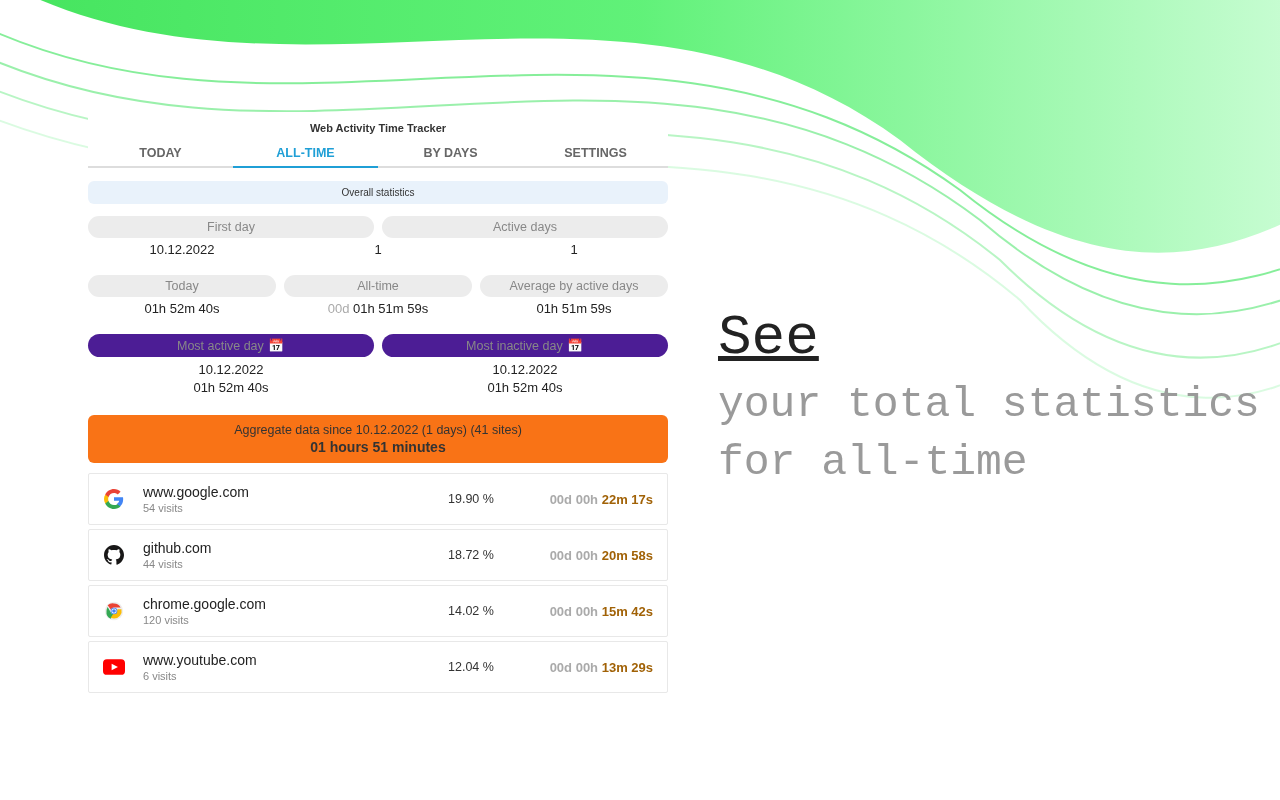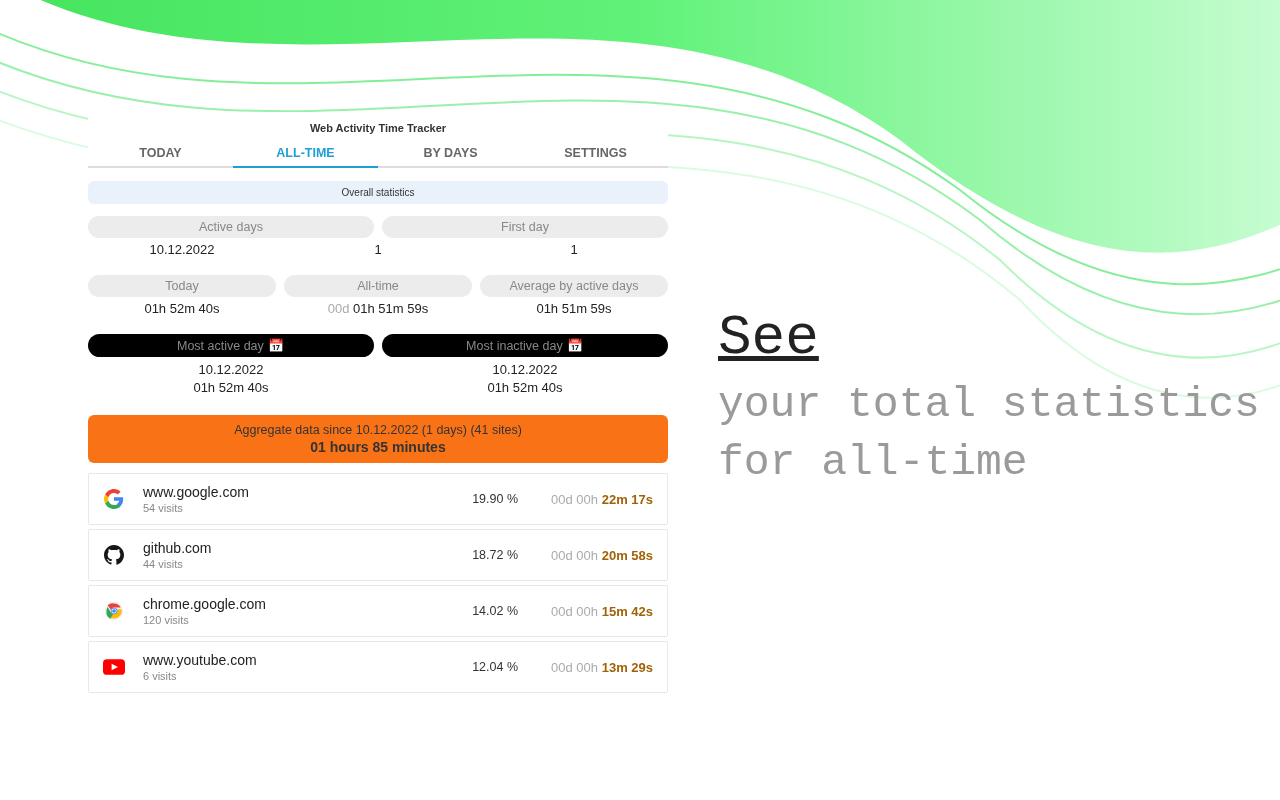--- a/index.html
+++ b/index.html
@@ -89,21 +89,21 @@
   color: #222;
 }
 .val .muted { color: #aaa; }
 .row2 {
   display: flex;
   gap: 8px;
   margin-top: 18px;
 }
 .pill2 {
   flex: 1;
-  background: #000000;
+  background: #4c1d95;
   border-radius: 14px;
   text-align: center;
   padding: 4px 0;
   font-size: 12.5px;
   color: #888;
   display: flex;
   align-items: center;
   justify-content: center;
   gap: 5px;
 }
@@ -151,30 +151,30 @@
   flex-shrink: 0;
   display: flex;
   align-items: center;
   justify-content: center;
 }
 .site .info { flex: 1.4; }
 .site .domain { font-size: 14px; color: #222; }
 .site .visits { font-size: 11px; color: #888; margin-top: 2px; }
 .site .pct {
   width: 70px;
-  text-align: right;
+  text-align: left;
   font-size: 12.5px;
   color: #333;
 }
 .site .time {
   width: 135px;
   text-align: right;
   font-size: 13px;
 }
-.site .time .muted { color: #aaa; }
+.site .time .muted { color: #aaa; font-weight: bold; }
 .site .time .strong { font-weight: 700; color: #a16207; }
 
 .headline {
   position: absolute;
   left: 718px;
   top: 310px;
   z-index: 2;
   font-family: Consolas, "Courier New", monospace;
 }
 .headline .h1 {
@@ -216,22 +216,22 @@
   <div class="tabs">
     <div class="tab">TODAY</div>
     <div class="tab active">ALL-TIME</div>
     <div class="tab">BY DAYS</div>
     <div class="tab">SETTINGS</div>
   </div>
 
   <div class="section-bar">Overall statistics</div>
 
   <div class="row3">
+    <div class="pill">First day</div>
     <div class="pill">Active days</div>
-    <div class="pill">First day</div>
   </div>
   <div class="row3-vals">
     <div class="val">10.12.2022</div>
     <div class="val">1</div>
     <div class="val">1</div>
   </div>
 
   <div class="row3" style="margin-top:18px">
     <div class="pill">Today</div>
     <div class="pill">All-time</div>
@@ -259,21 +259,21 @@
       <div>01h 52m 40s</div>
     </div>
     <div class="val2">
       <div>10.12.2022</div>
       <div>01h 52m 40s</div>
     </div>
   </div>
 
   <div class="aggregate">
     <div>Aggregate data since 10.12.2022 (1 days) (41 sites)</div>
-    <div class="big">01 hours 85 minutes</div>
+    <div class="big">01 hours 51 minutes</div>
   </div>
 
   <div class="site-list">
 
     <div class="site">
       <div class="fav">
         <svg width="20" height="20" viewBox="0 0 24 24">
             <path fill="#4285F4" d="M23 12.2c0-.8-.1-1.5-.2-2.2H12v4.2h6.2c-.3 1.5-1.1 2.7-2.4 3.5v2.9h3.8c2.2-2.1 3.4-5.1 3.4-8.4z"></path>
             <path fill="#34A853" d="M12 24c3.2 0 5.9-1.1 7.8-2.9l-3.8-2.9c-1.1.7-2.4 1.1-4 1.1-3.1 0-5.7-2.1-6.6-4.9H1.5v3C3.4 21.3 7.4 24 12 24z"></path>
             <path fill="#FBBC05" d="M5.4 14.4c-.2-.7-.4-1.5-.4-2.4s.1-1.7.4-2.4V6.6H1.5C.5 8.3 0 10.1 0 12s.5 3.7 1.5 5.4l3.9-3z"></path>

